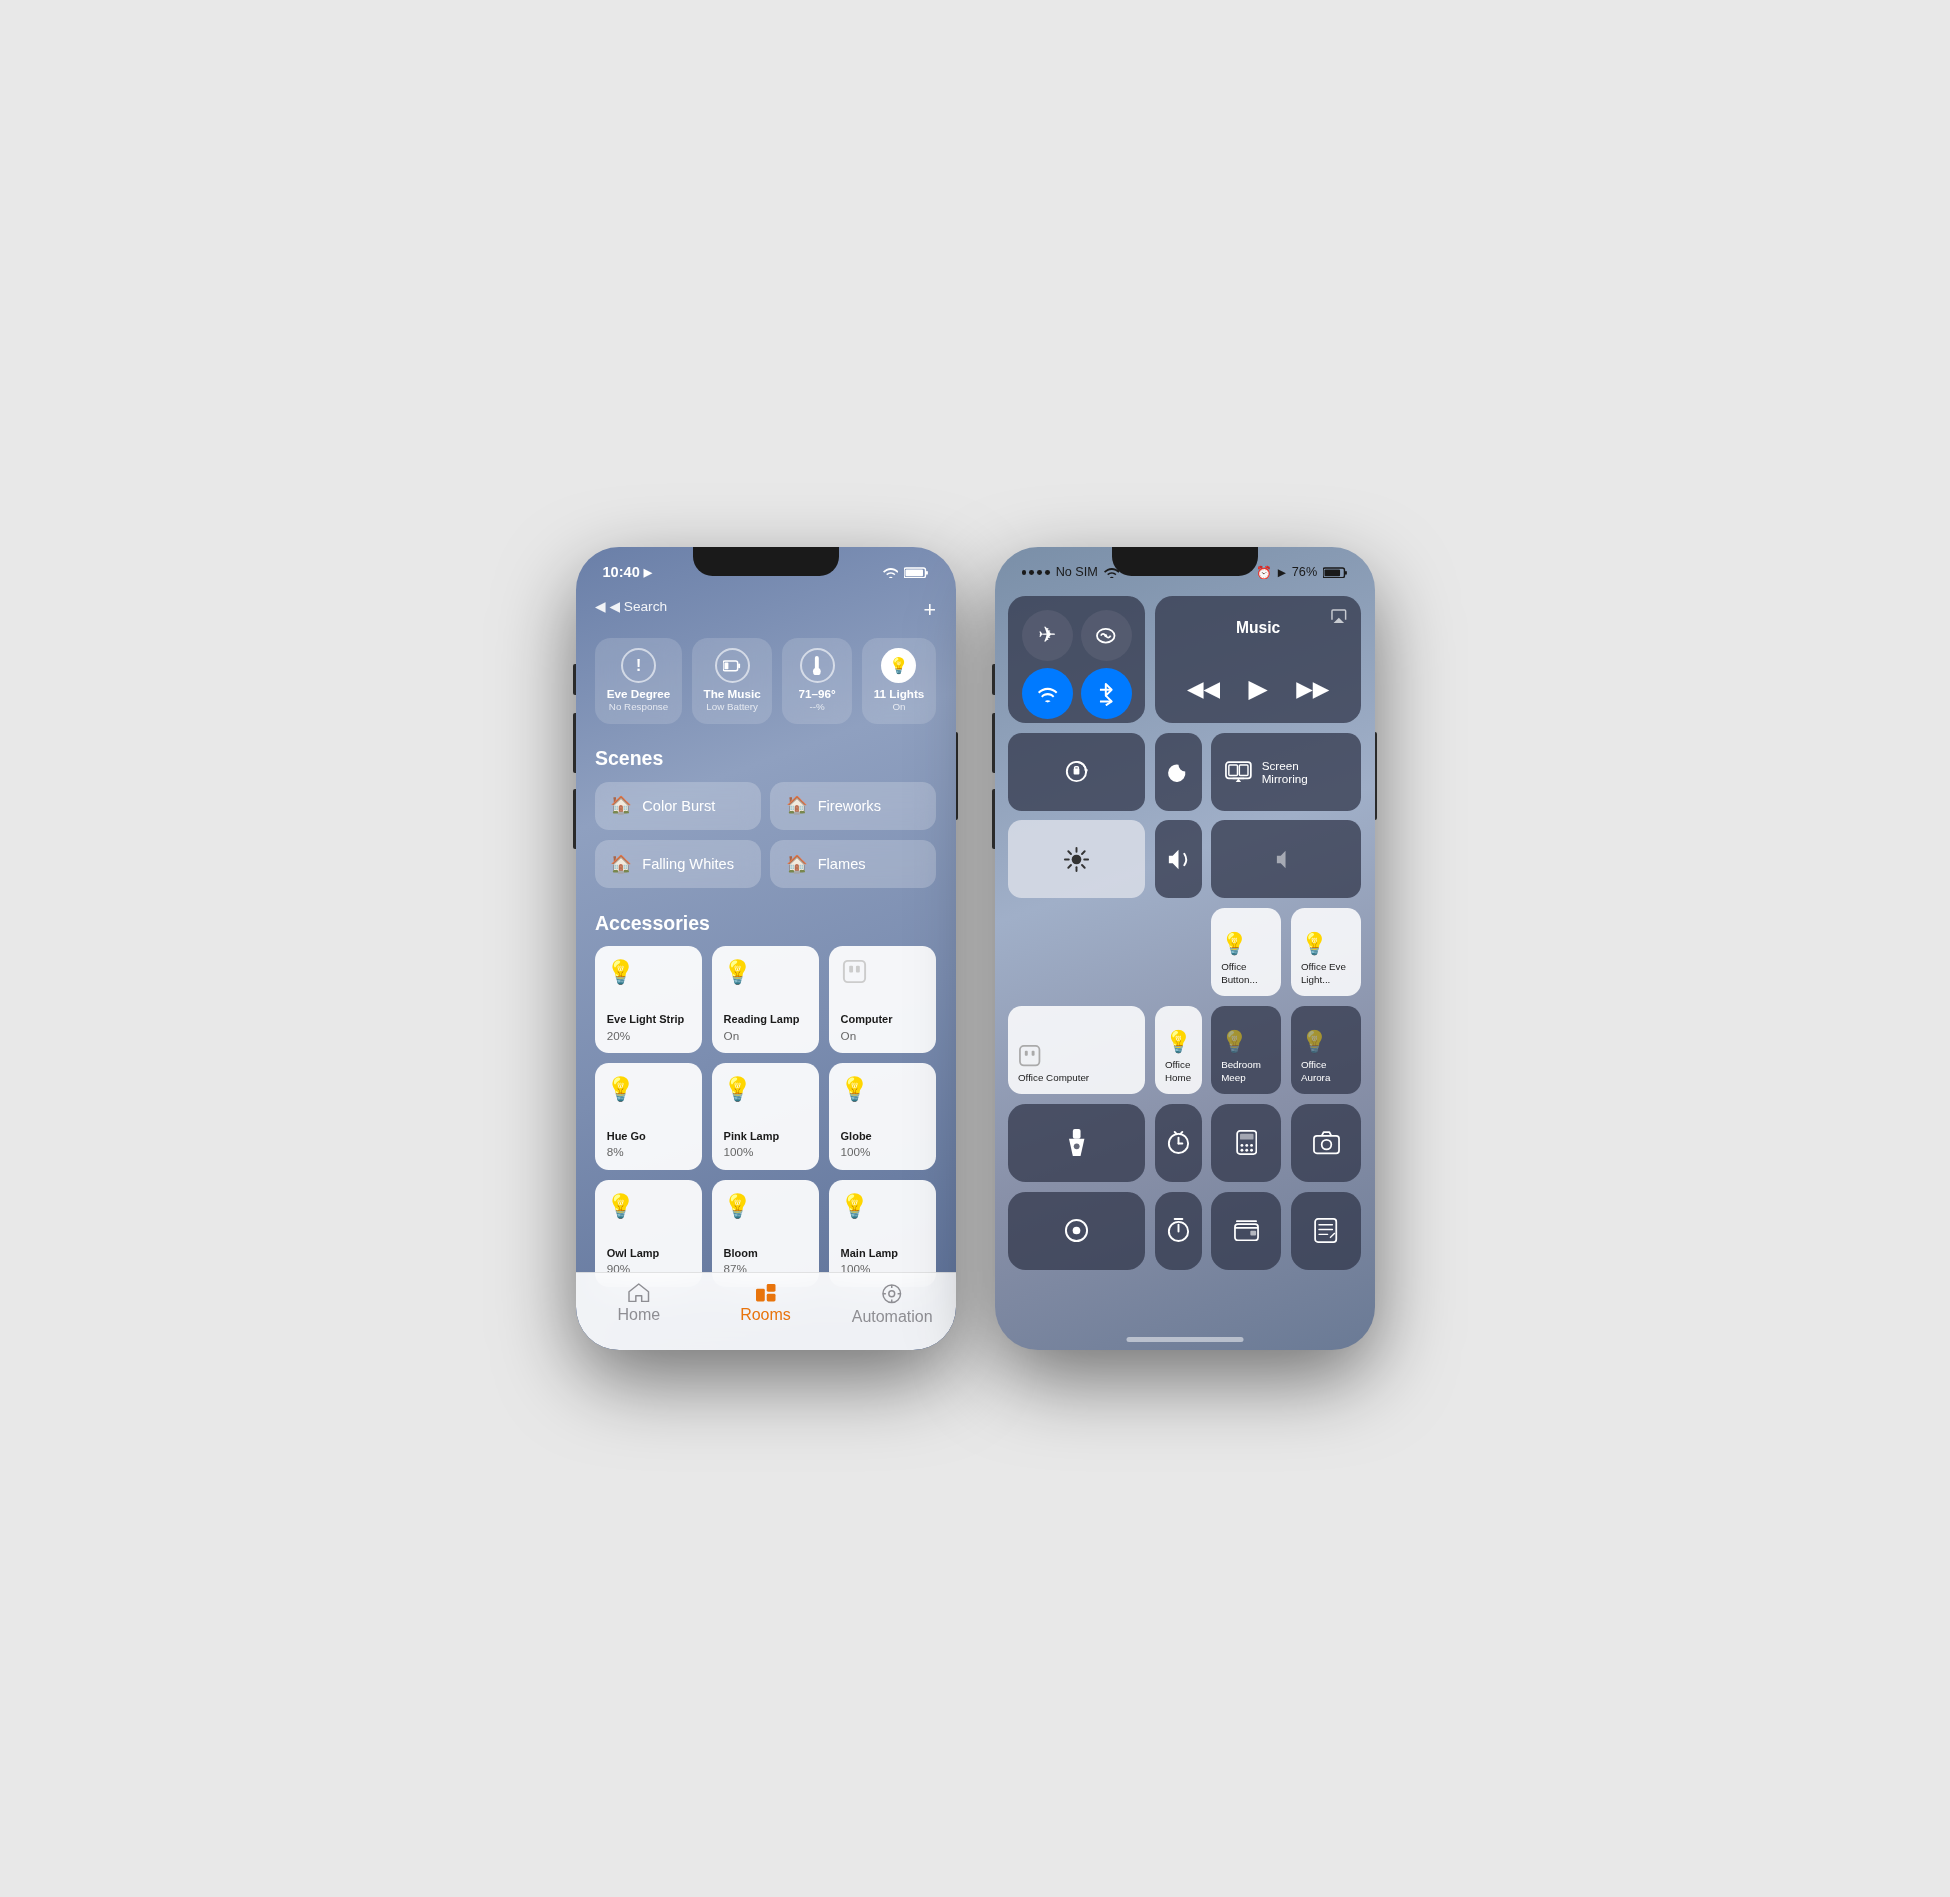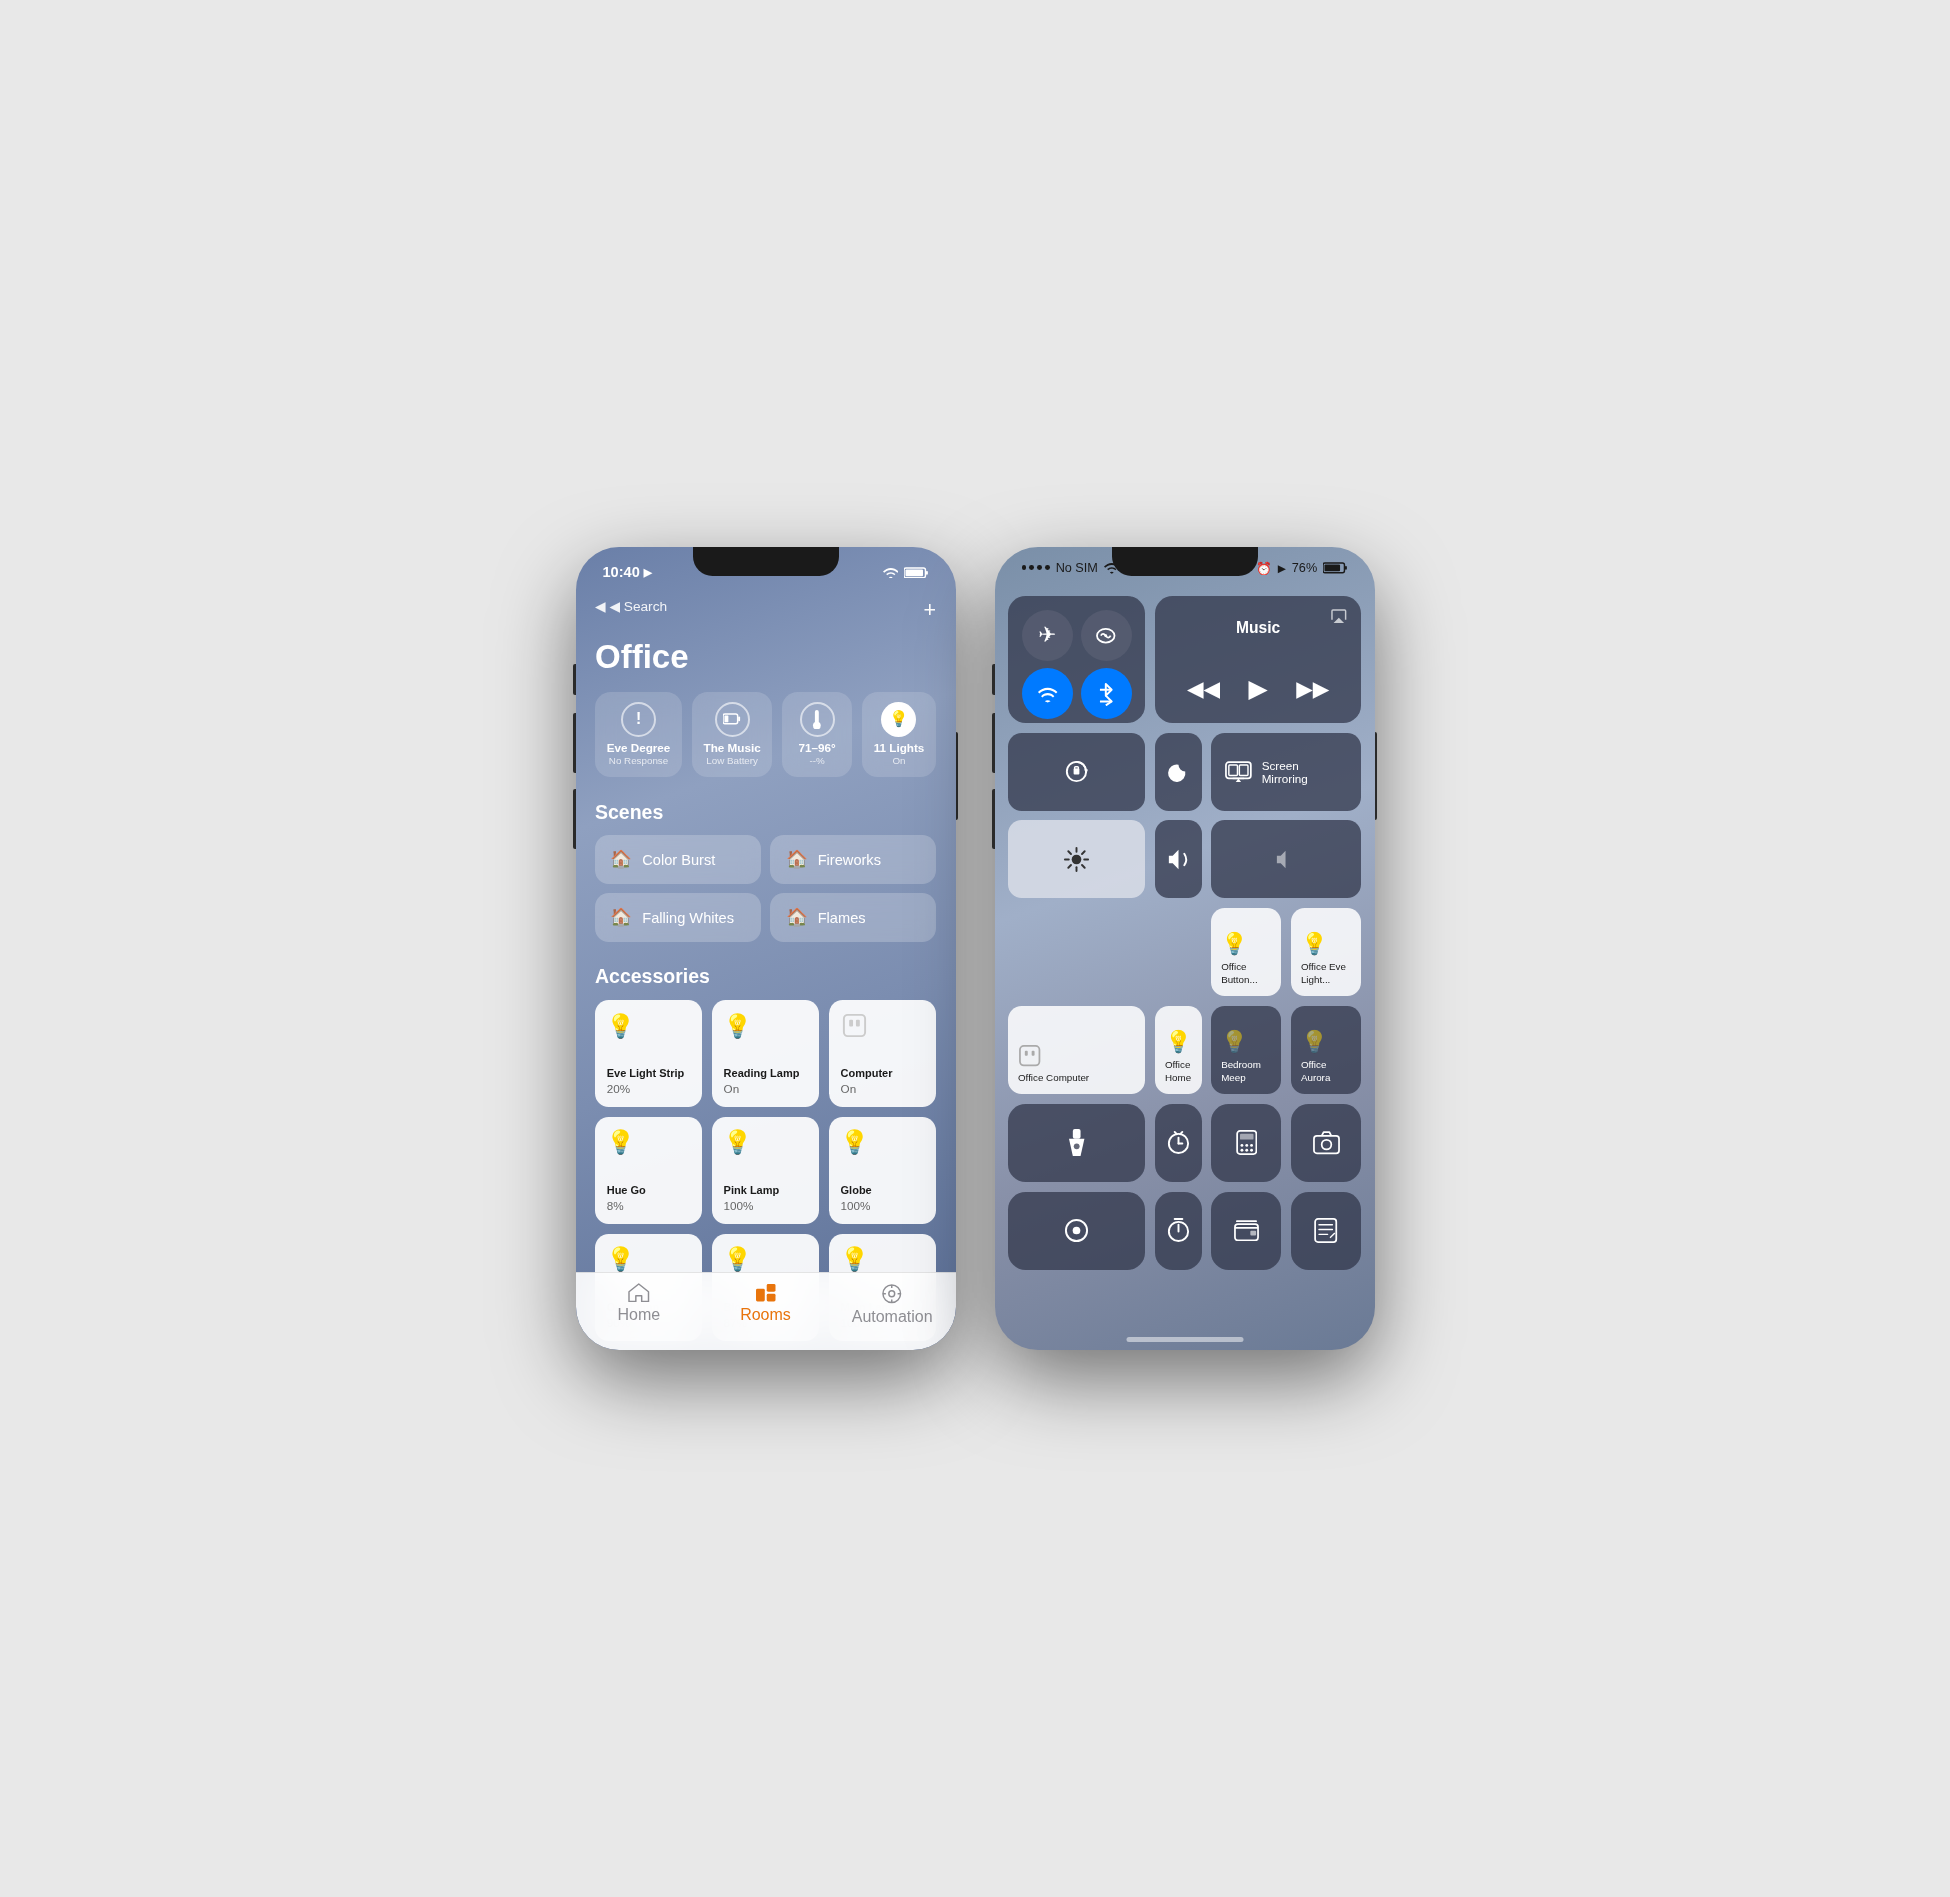--- a/index.html
+++ b/index.html
@@ -275,21 +275,21 @@
     
     .cc-bg {
       width: 100%;
       height: 100%;
       background: linear-gradient(160deg, #7a8fa8 0%, #a0afc8 40%, #8890a8 70%, #6a7a95 100%);
       position: relative;
     }
     .status-bar-cc {
       display: flex;
       justify-content: space-between;
-      align-items: flex-start;
+      align-items: center;
       padding: 13.7px 27px 5.9px 27px;
       height: 43px;
     }
     .status-left-cc {
       font-size: 12.7px;
       color: #1a1a1a;
       font-weight: 500;
       display: flex;
       align-items: center;
       gap: 5.9px;
@@ -361,21 +361,20 @@
       </div>
 
       <div class="home-header">
         <div class="back-nav">
           <span>◀</span>
           <span>◀ Search</span>
         </div>
         <div class="add-btn">+</div>
       </div>
 
-      <div class="room-title">Office</div>
 
       <div class="status-tiles">
 
         <div class="status-tile">
           <div class="status-tile-circle">
             <span style="color:white;font-size:15.6px;font-weight:700">!</span>
           </div>
           <div class="status-tile-main">Eve Degree</div>
           <div class="status-tile-sub">No Response</div>
         </div>

